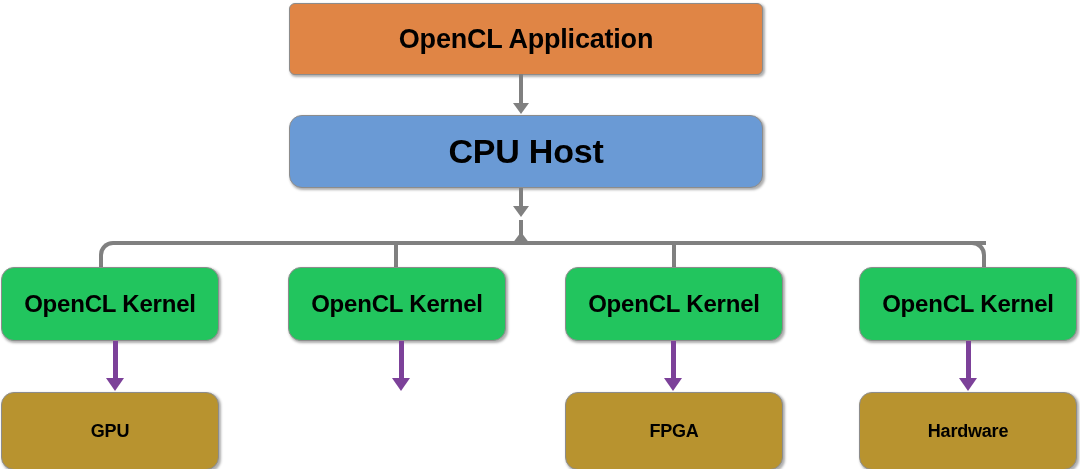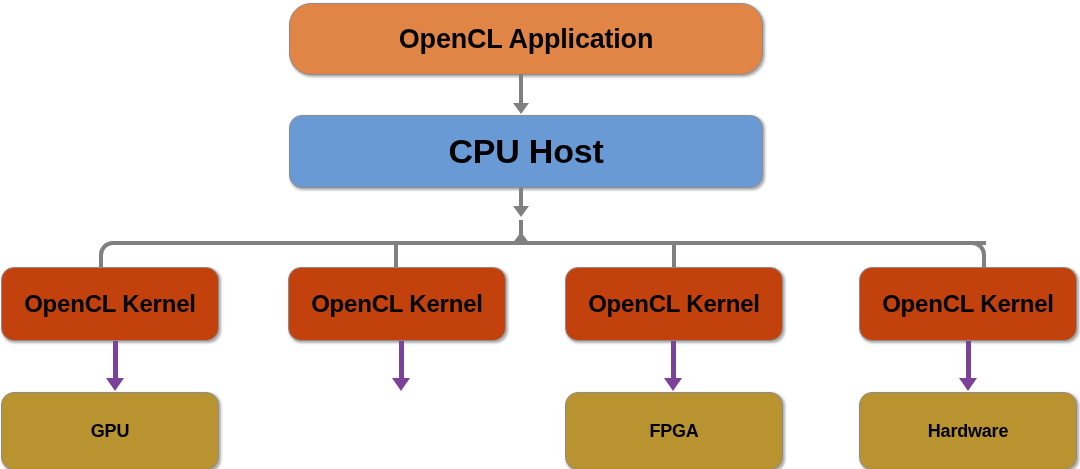--- a/index.html
+++ b/index.html
@@ -36,38 +36,38 @@
     box-shadow: 1.5px 1.5px 2.5px rgba(0,0,0,0.32);
   }
 
   .node-app {
     left: 289px;
     top: 3px;
     width: 474px;
     height: 72px;
     background: #E08545;
     font-size: 27px;
-    border-radius: 22px;
+    border-radius: 6px;
   }
 
   .node-host {
     left: 289px;
     top: 115px;
     width: 474px;
     height: 73px;
     background: #6A9AD5;
     font-size: 34px;
     border-radius: 13px;
   }
 
   .node-kernel {
     top: 267px;
     width: 218px;
     height: 74px;
-    background: #c2410c;
+    background: #22c55e;
     font-size: 24px;
     border-radius: 13px;
   }
 
   .node-device {
     top: 392px;
     width: 218px;
     height: 78px;
     background: #B8932F;
     font-size: 18px;

